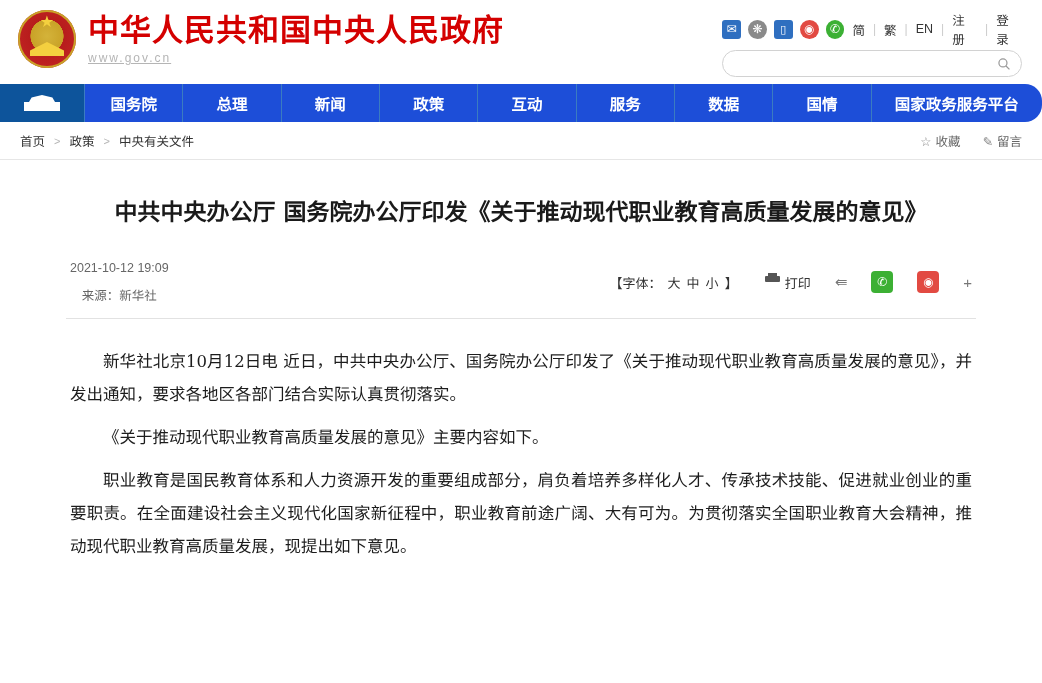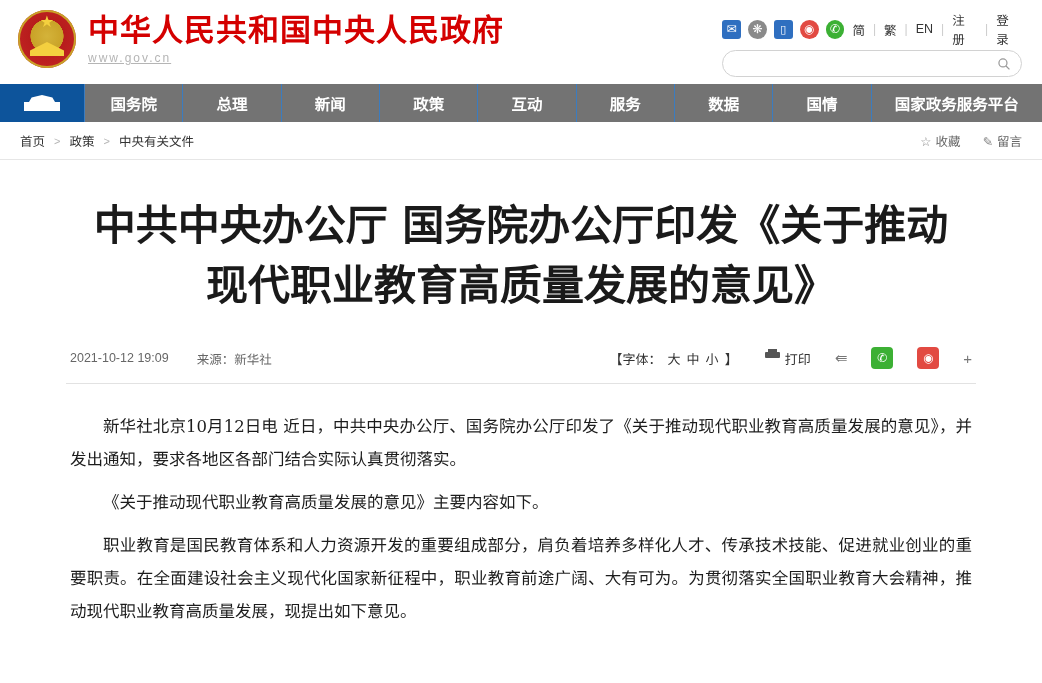--- a/index.html
+++ b/index.html
@@ -135,22 +135,23 @@
   .search-ico {
     width: 14px; height: 14px;
     flex: 0 0 auto;
     color: #9a9a9a;
   }
 
   
   .main-nav {
     display: flex;
     height: 38px;
-    background: #737373;
+    background: #1d4ed8;
     color: #fff;
+    border-radius: 17px;
   }
   .nav-home {
     width: 84px;
     display: flex;
     align-items: center;
     justify-content: center;
     background: #0d549b;
   }
   .nav-home .gate {
     width: 40px; height: 20px;
@@ -205,38 +206,38 @@
   .crumb-actions span.ic { color: #888; margin-right: 4px; }
 
   
   .article {
     width: 910px;
     margin: 0 auto;
     padding-top: 36px;
   }
   .art-title {
     font-family: "DejaVu Serif", "Liberation Serif", serif;
-    font-size: 42px;
+    font-size: 23px;
     font-weight: bold;
     line-height: 1.42;
     color: #1a1a1a;
     text-align: center;
     padding: 0 22px;
     margin: 0;
   }
   .meta-row {
     margin-top: 32px;
     padding: 0 4px 14px 4px;
     display: flex;
     align-items: center;
     font-size: 12.5px;
     color: #666;
     border-bottom: 1px solid #e2e2e2;
   }
-  .meta-left { display: flex; align-items: center; gap: 28px; }
+  .meta-left { display: flex; align-items: center; gap: 10px; flex-direction: column; }
   .meta-right {
     margin-left: auto;
     display: flex;
     align-items: center;
     gap: 24px;
     color: #333;
     font-size: 13px;
   }
   .fontsize-group span { margin: 0 3px; }
   .print-btn { display: flex; align-items: flex-start; gap: 5px; }

